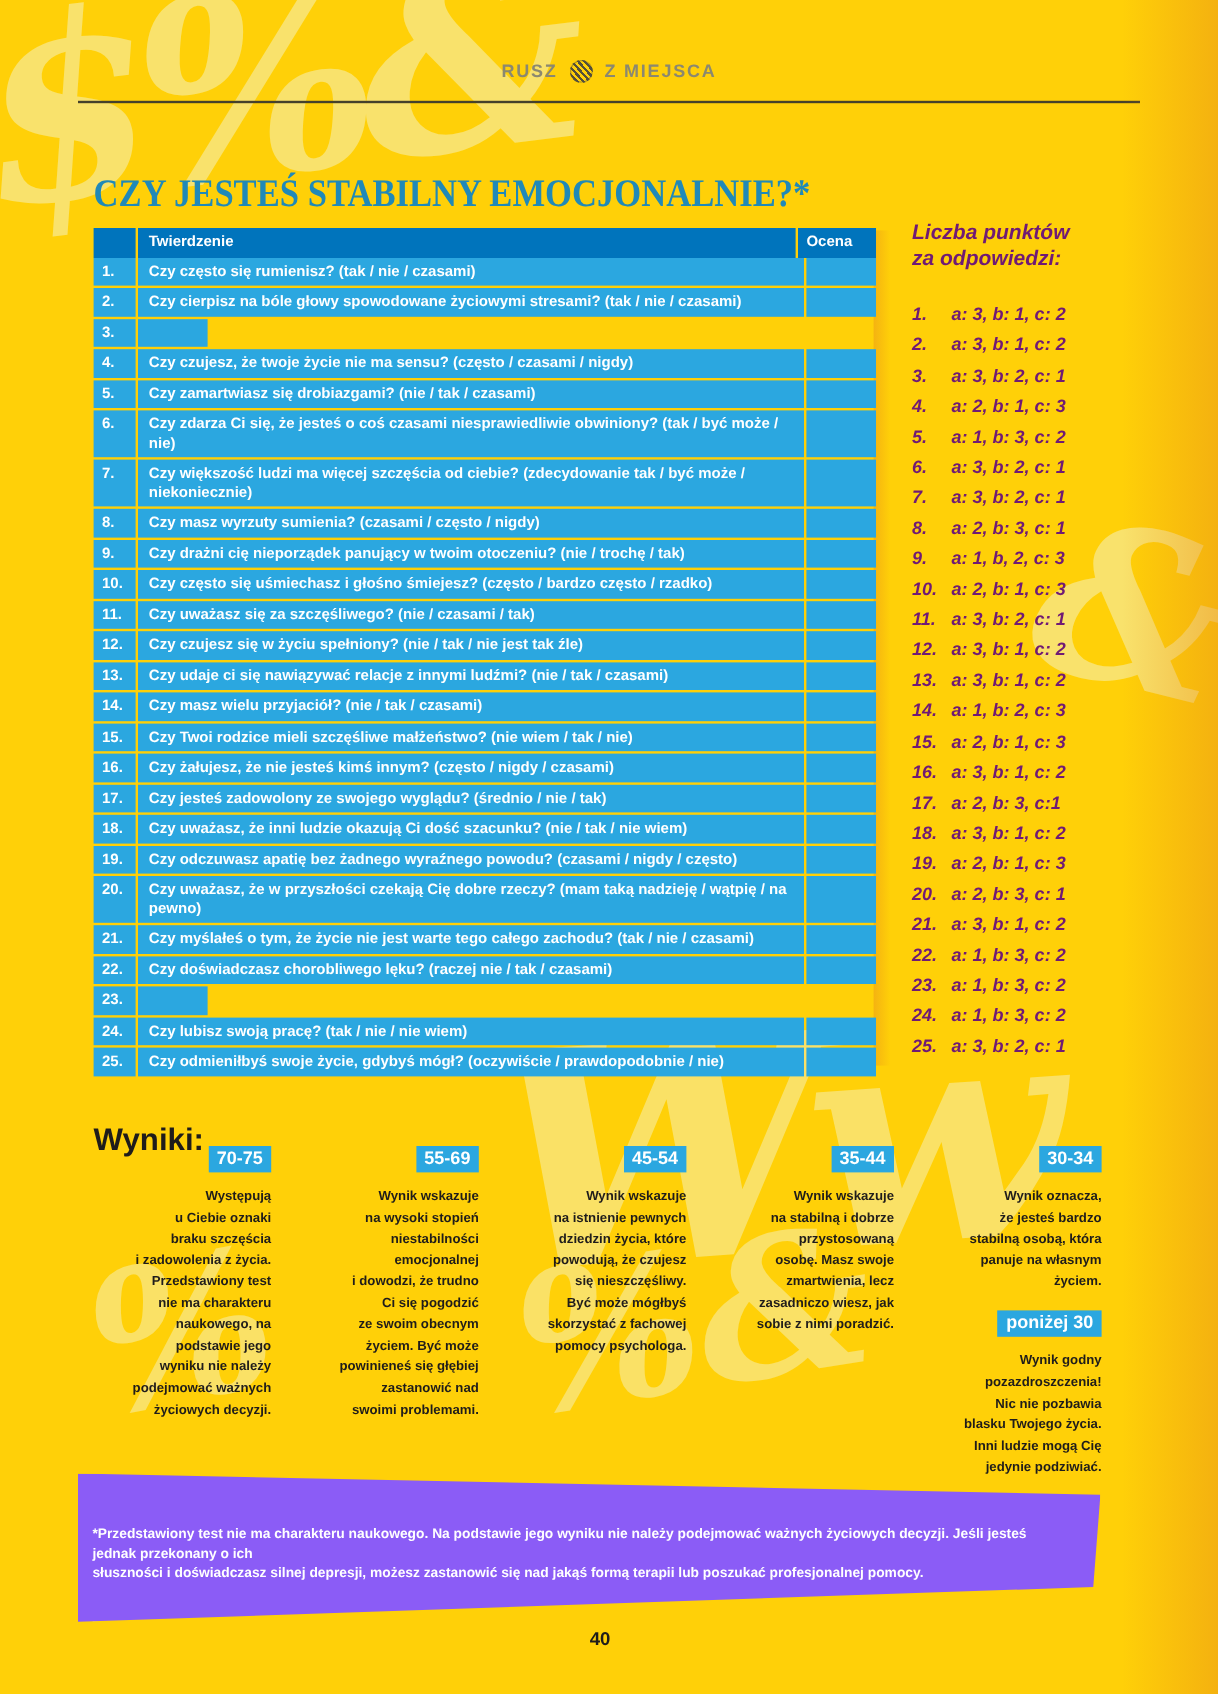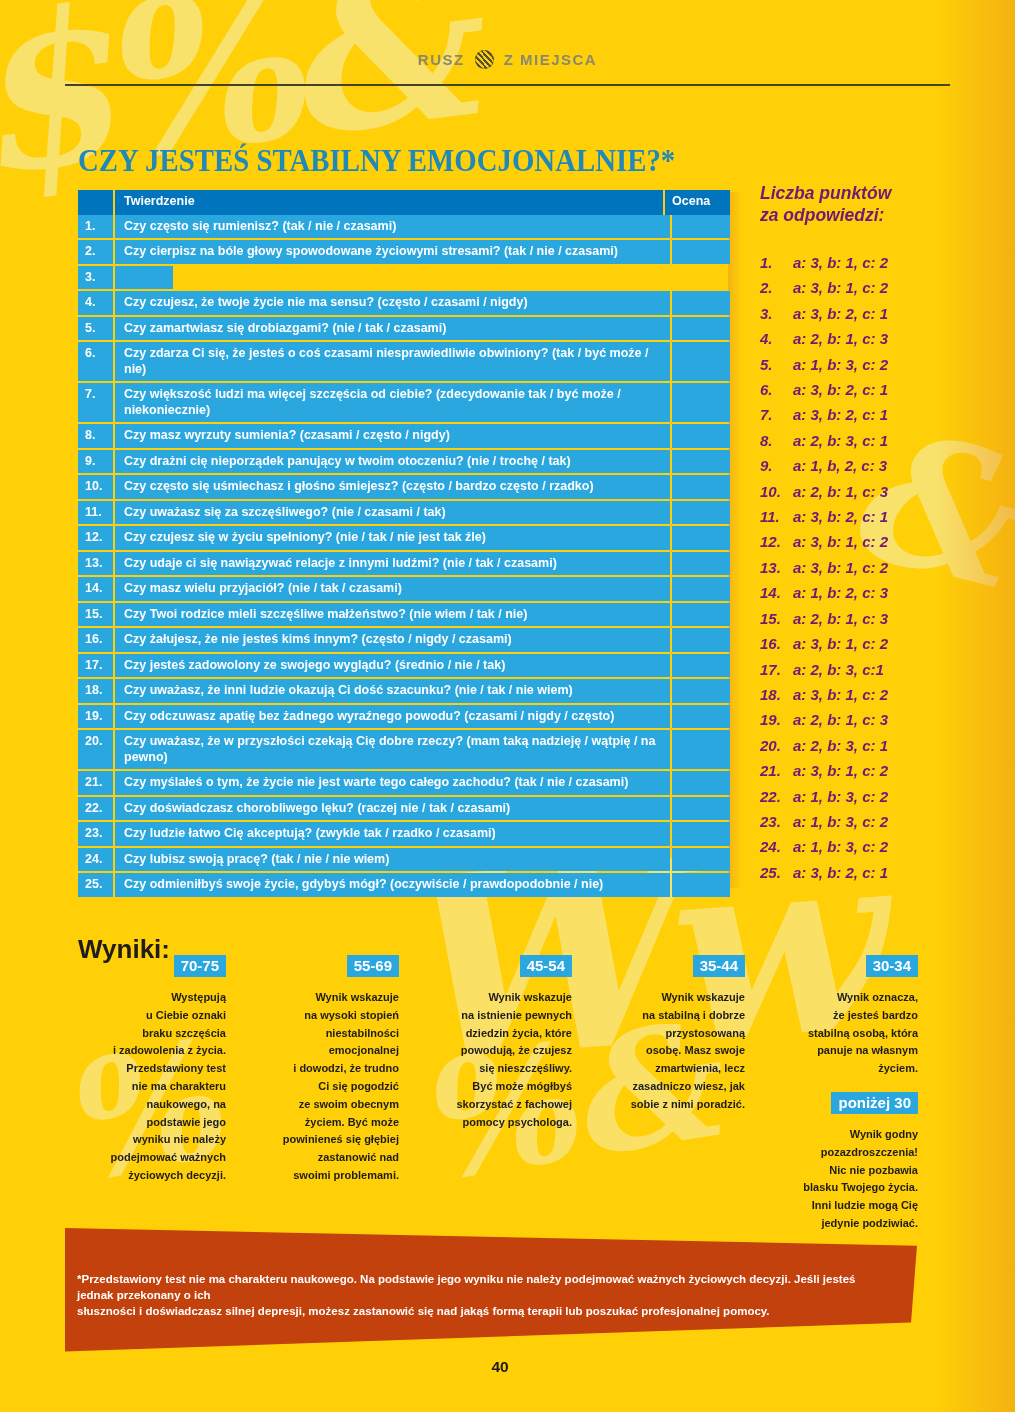--- a/index.html
+++ b/index.html
@@ -47,21 +47,21 @@
   .points-item .n{width:33px;flex:none;}
   
   .wyniki-heading{position:absolute;left:78px;top:934px;z-index:1;font-size:26px;font-weight:bold;color:#1F1C1B;}
   .results{position:absolute;left:74px;top:955px;width:880px;z-index:1;display:flex;gap:21px;}
   .res-col{width:152px;flex:none;text-align:right;}
   .badge{display:inline-block;background:#2BA7E0;color:#fff;font-weight:bold;font-size:15px;
     padding:2px 7px 3px;line-height:17px;}
   .res-text{margin-top:12px;font-size:11px;font-weight:bold;color:#1F1C1B;line-height:17.8px;white-space:pre-line;}
   .badge.second{margin-top:14px;}
   
-  .footnote-box{position:absolute;left:65px;top:1228px;width:852px;height:126px;z-index:1;background:#c2410c;
+  .footnote-box{position:absolute;left:65px;top:1228px;width:852px;height:126px;z-index:1;background:#8b5cf6;
     clip-path:polygon(0% 0%, 100% 14%, 99.3% 75%, 0% 98%);}
   .footnote-inner{padding:27px 30px 0 12px;color:#fff;font-size:11.5px;font-weight:bold;line-height:16px;white-space:pre-line;}
   .footnote-inner .p2{margin-top:13px;}
   .page-num{position:absolute;left:0;top:1358px;width:1000px;text-align:center;z-index:1;
     font-size:15.5px;font-weight:bold;color:#1F1C1B;}
 </style>
 </head>
 <body>
 
 <span class="decor d1">$%&amp;</span>
@@ -191,21 +191,20 @@
         <div class="cell q">Czy myślałeś o tym, że życie nie jest warte tego całego zachodu? (tak / nie / czasami)</div>
         <div class="cell score"></div>
       </div>
       <div class="t-row">
         <div class="cell num">22.</div>
         <div class="cell q">Czy doświadczasz chorobliwego lęku? (raczej nie / tak / czasami)</div>
         <div class="cell score"></div>
       </div>
       <div class="t-row">
         <div class="cell num">23.</div>
-        <div class="cell q">Czy ludzie łatwo Cię akceptują? (zwykle tak / rzadko / czasami)</div>
         <div class="cell score"></div>
       </div>
       <div class="t-row">
         <div class="cell num">24.</div>
         <div class="cell q">Czy lubisz swoją pracę? (tak / nie / nie wiem)</div>
         <div class="cell score"></div>
       </div>
       <div class="t-row">
         <div class="cell num">25.</div>
         <div class="cell q">Czy odmieniłbyś swoje życie, gdybyś mógł? (oczywiście / prawdopodobnie / nie)</div>

